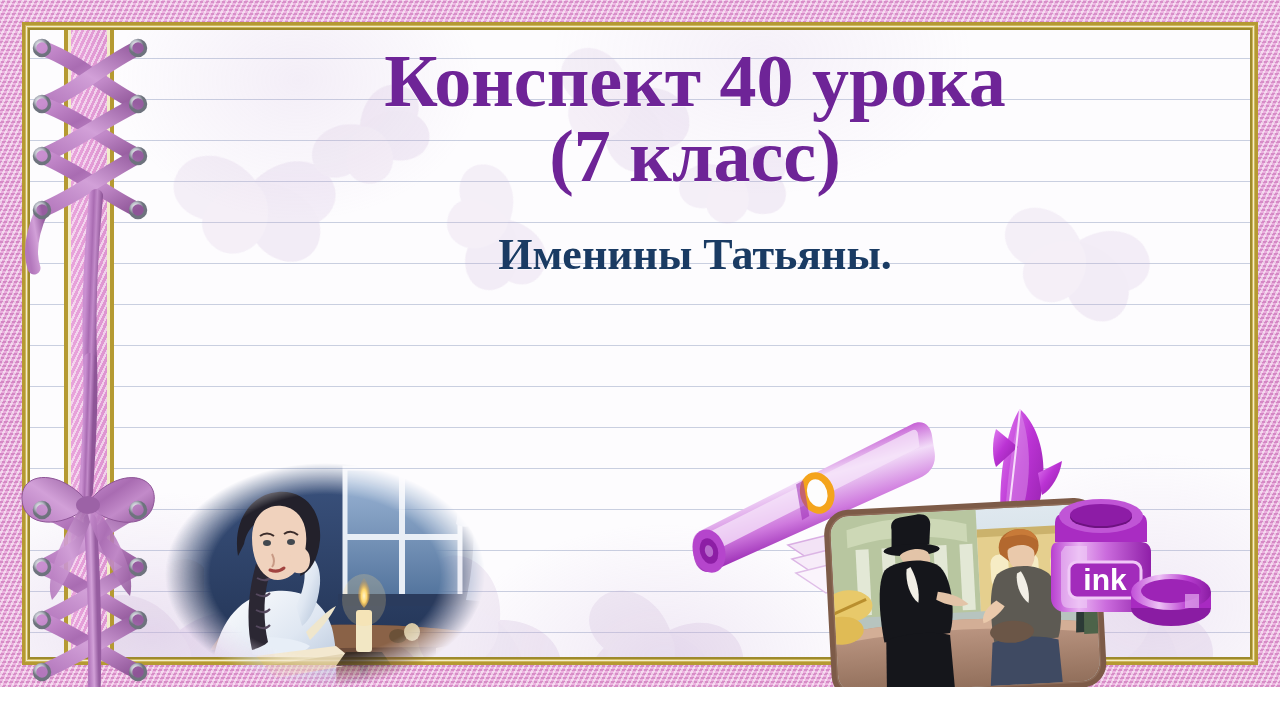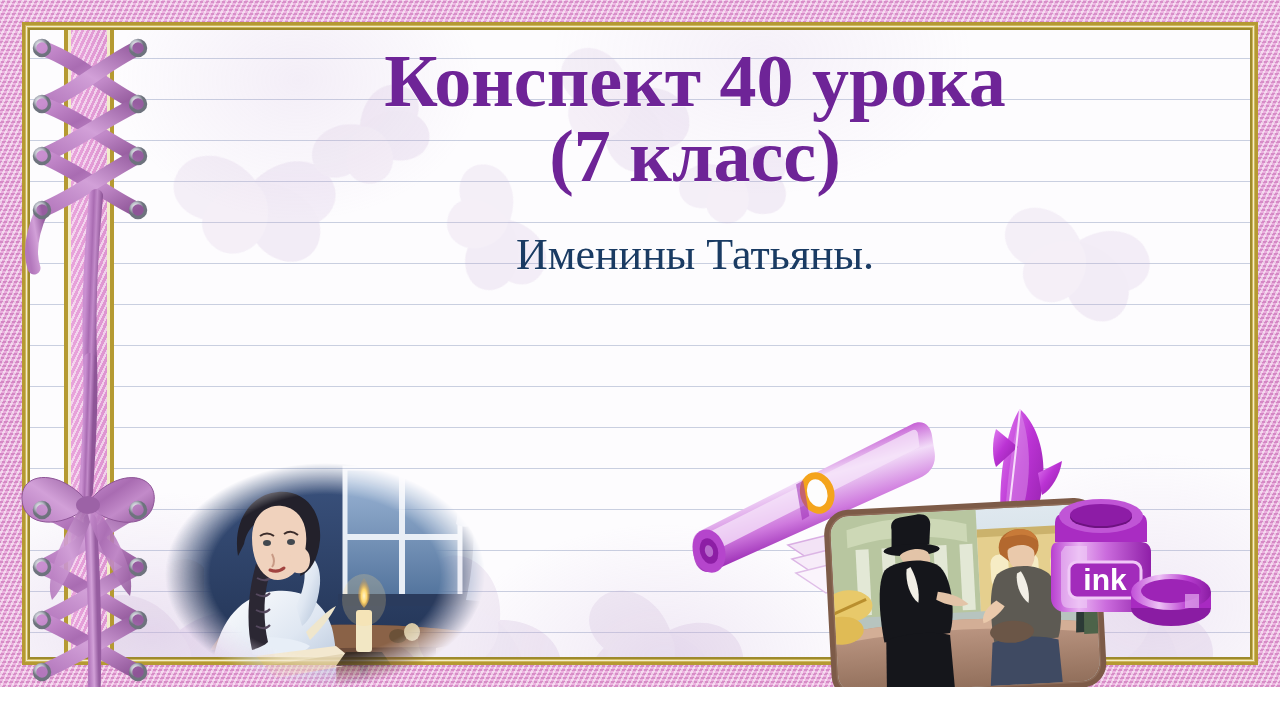--- a/index.html
+++ b/index.html
@@ -134,21 +134,21 @@
     line-height: 1.02;
     letter-spacing: 0px;
     margin: 0;
     text-shadow: 0 1px 0 rgba(255,255,255,0.7);
   }
   .title .line2 { display: block; }
 
   .subtitle {
     margin: 34px 0 16px 0;
     color: #1a3b63;
-    font-weight: normal;
+    font-weight: bold;
     font-size: 44px;
     line-height: 1.2;
     text-shadow: 0 1px 0 rgba(255,255,255,0.7);
   }
   .subtitle .sline { display: block; }
 
   
   .art-tatyana {
     position: absolute;
     left: 160px;

